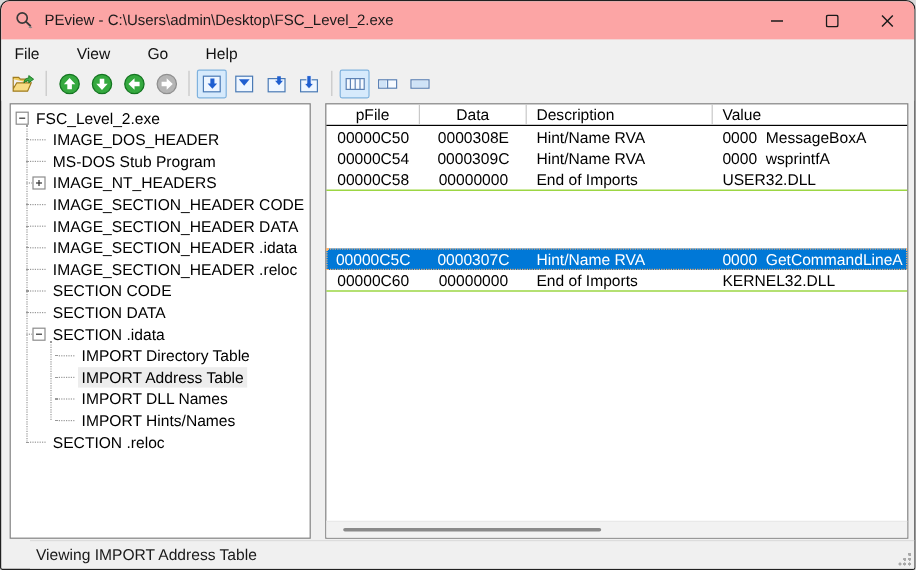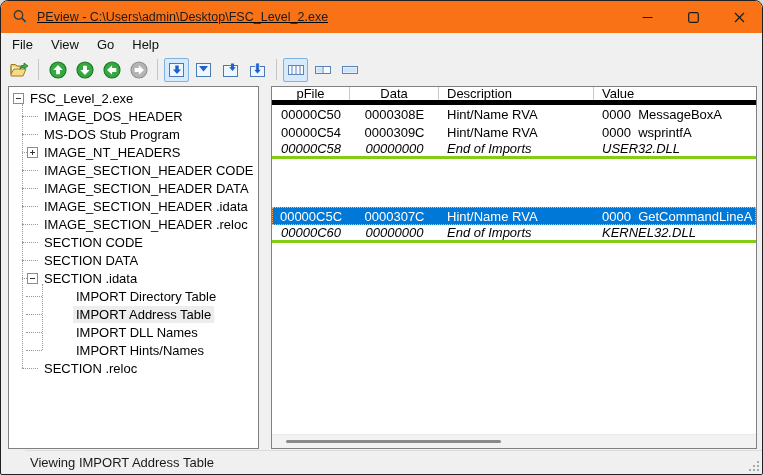--- a/index.html
+++ b/index.html
@@ -1,66 +1,66 @@
 <!DOCTYPE html>
 <html><head>
 <meta charset="utf-8">
 <style>
   html,body{margin:0;padding:0;background:#d9d9d9;font-family:"Liberation Sans","DejaVu Sans",sans-serif;}
   *{box-sizing:border-box;}
   .window{position:relative;width:763px;height:475px;background:#f0f0f0;border:1px solid #202020;
           border-radius:8px 8px 2px 2px;overflow:hidden;}
   
-  .titlebar{height:32px;display:flex;align-items:center;background:#f97316;padding-left:11px;text-decoration:underline;}
+  .titlebar{height:32px;display:flex;align-items:center;background:#fca5a5;padding-left:11px;}
   .app-icon{width:16px;height:16px;flex:0 0 auto;}
   .title-text{margin-left:9px;font-size:12.5px;color:#1b1b1b;white-space:nowrap;}
   .win-controls{margin-left:auto;display:flex;height:100%;}
   .win-btn{width:46px;height:100%;display:flex;align-items:center;justify-content:center;color:#1a1a1a;}
   
-  .menubar{height:22px;display:flex;align-items:center;background:#f0f0f0;padding-left:2px;font-size:13px;color:#111;}
+  .menubar{height:22px;display:flex;align-items:center;background:#f0f0f0;padding-left:2px;font-size:13px;color:#111;gap:13px;}
   .menu-item{padding:3px 9px;}
   
   .toolbar{height:29px;display:flex;align-items:center;padding-left:5px;background:#f0f0f0;}
   .tb-sep{width:1px;height:21px;background:#c6c6c6;margin:0 5px;}
   .tb-btn{width:25px;height:24px;display:flex;align-items:center;justify-content:center;
           border:1px solid transparent;border-radius:2px;margin:0 1px;}
   .tb-btn.toggled{background:#d6eafc;border-color:#7fb2de;}
   
   .panel{position:absolute;background:#fff;border:1px solid #808080;top:85px;height:363px;}
   .tree-panel{left:7px;width:251px;}
   .table-panel{left:270px;width:486px;}
   
   .tree{position:relative;padding-top:2px;font-size:13px;color:#000;height:100%;overflow:hidden;}
   .guide{position:absolute;border-left:1px dotted #989898;width:0;}
   .g1{left:13px;top:17px;height:264px;}
   .g2{left:33px;top:197px;height:66px;}
   .tree-row{height:18px;display:flex;align-items:center;white-space:nowrap;position:relative;z-index:1;}
   .tree-row.d0{padding-left:4px;}
   .tree-row.d1{padding-left:13px;}
-  .tree-row.d2{padding-left:17px;gap:28px;}
+  .tree-row.d2{padding-left:37px;}
   .dash{display:inline-block;height:0;border-top:1px dotted #989898;}
   .dash.short{width:5px;}
   .dash.long{width:16px;}
   .expander{width:11px;height:11px;border:1px solid #8c8c8c;background:#fff;position:relative;flex:0 0 auto;}
   .expander::before{content:"";position:absolute;left:2px;top:4px;width:5px;height:1px;background:#333;}
   .expander.plus::after{content:"";position:absolute;left:4px;top:2px;width:1px;height:5px;background:#333;}
   .tree-label{padding:1px 3px;margin-left:3px;}
   .tree-label.selected{background:#ededed;}
   
-  .lv-header{height:18px;display:flex;font-size:13px;color:#000;border-bottom:5px solid #000000;}
+  .lv-header{height:18px;display:flex;font-size:13px;color:#000;border-bottom:1px solid #000000;}
   .hcell{display:flex;align-items:center;border-right:1px solid #c9c9c9;}
   .hcell:last-child{border-right:none;}
   .c0{width:78px;justify-content:center;text-align:center;}
   .c1{width:89px;justify-content:center;text-align:center;}
   .c2{width:155px;padding-left:8px;}
   .c3{flex:1;padding-left:8px;white-space:pre;}
   .lv-row{height:18px;display:flex;font-size:13px;color:#000;align-items:stretch;}
   .lv-row .cell{display:flex;align-items:center;}
   .lv-row .c0,.lv-row .c1{justify-content:center;text-align:right;}
-  .lv-row.sep-below{border-bottom:3px solid #84cc16;font-style:italic;}
+  .lv-row.sep-below{border-bottom:1px solid #84cc16;}
   .lv-row.selected{background:#0078d7;color:#fff;outline:1px dotted #ffb46e;outline-offset:-1px;margin-top:48px;}
   
   .hscroll{position:absolute;left:0;right:0;bottom:0;height:14px;background:#f2f2f2;border-top:1px solid #e9e9e9;}
   .hthumb{position:absolute;left:14px;top:5px;width:215px;height:3px;background:#8a8a8a;border-radius:2px;}
   
   .statusbar{position:absolute;left:0;right:0;bottom:0;height:24px;background:#f0f0f0;border-top:1px solid #dcdcdc;
              display:flex;align-items:center;padding-left:5px;font-size:13px;color:#1a1a1a;margin-left:24px;}
   .grip{position:absolute;right:2px;bottom:2px;width:12px;height:12px;
         background:
           radial-gradient(circle at 10px 2px,#a9a9a9 1.2px,transparent 1.4px),

